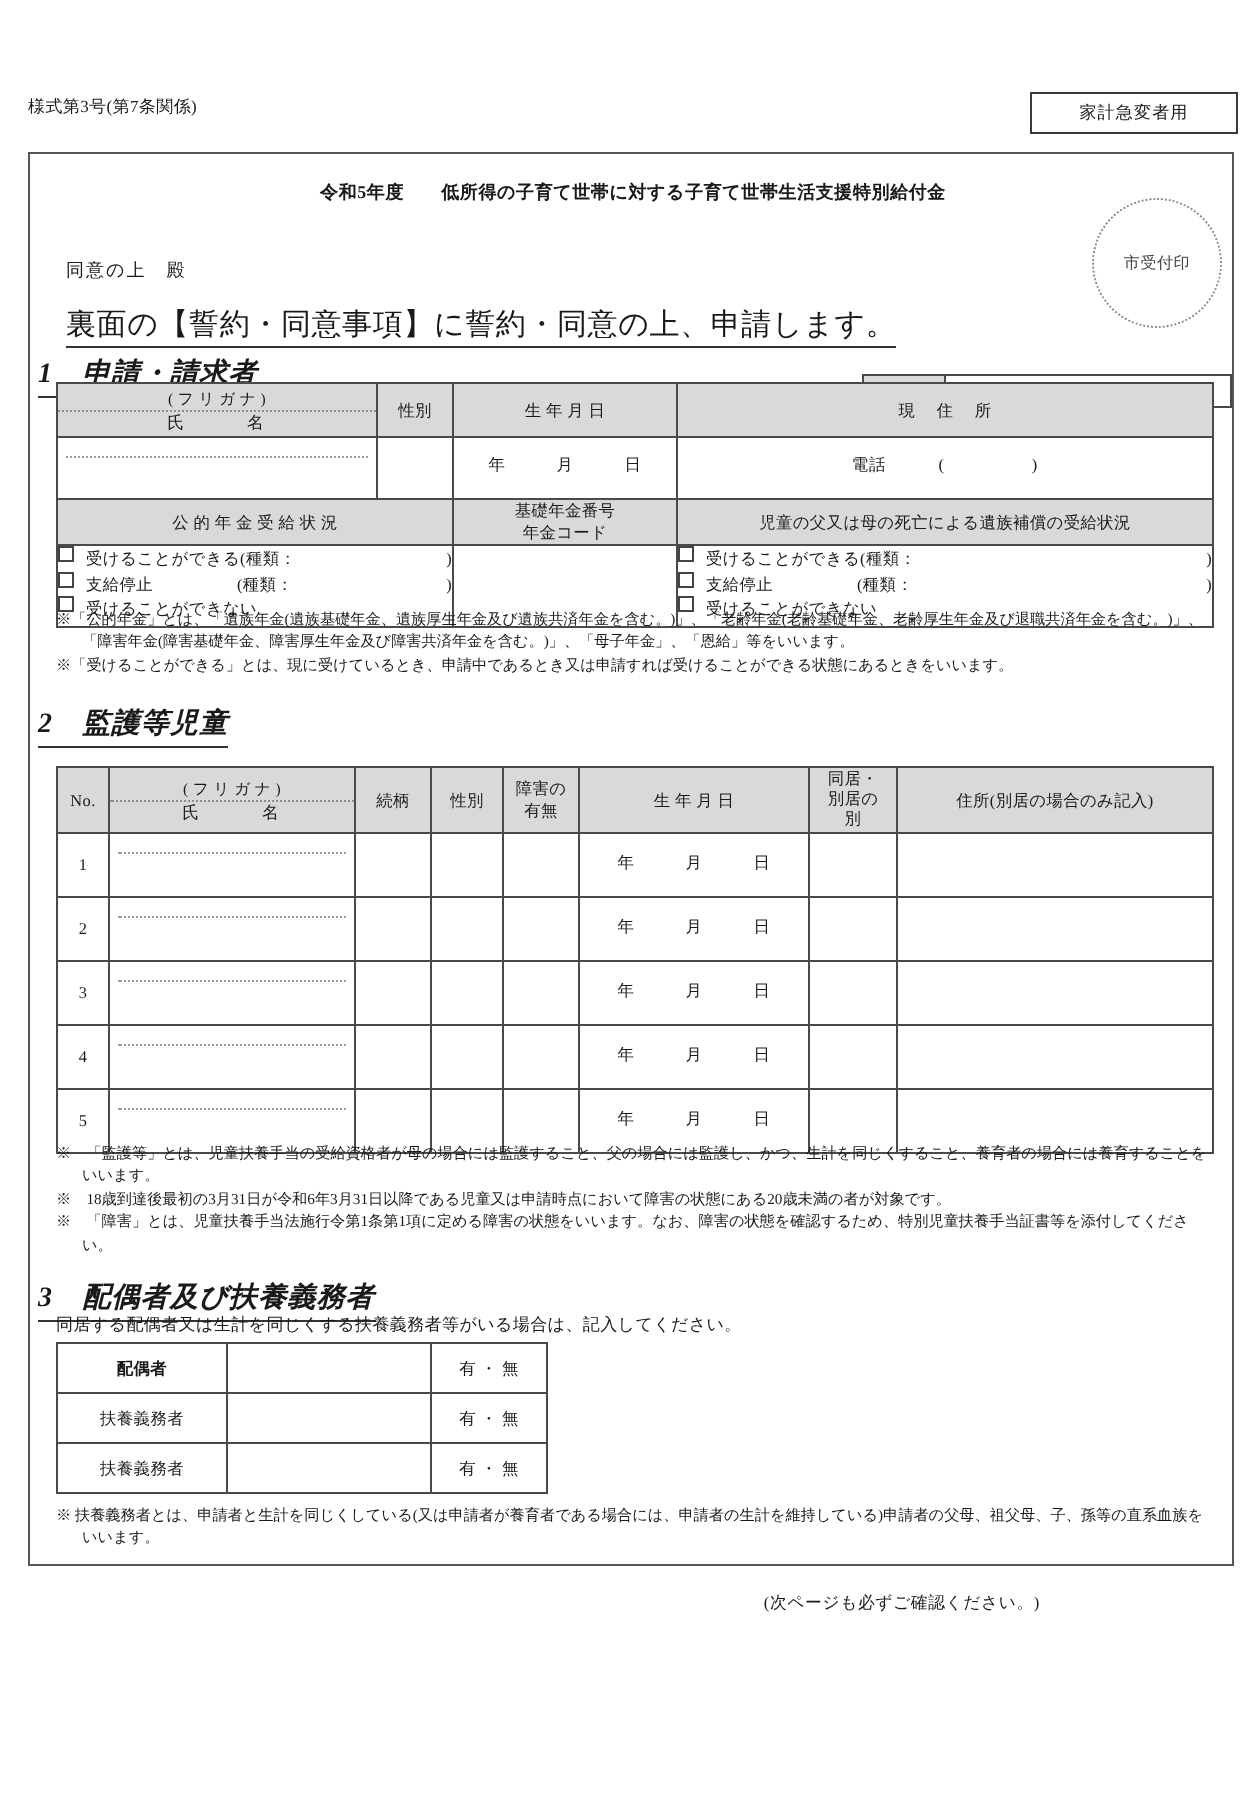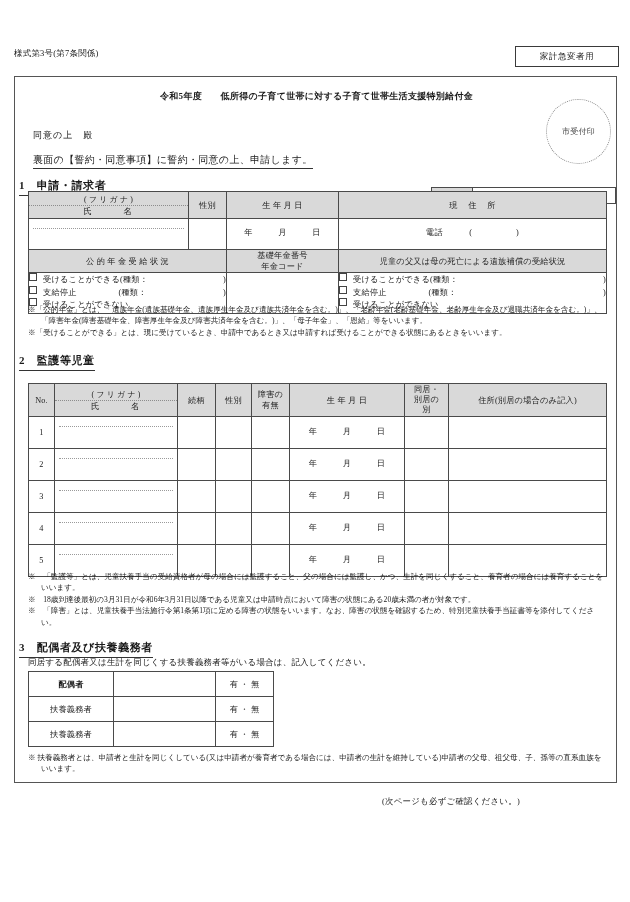--- a/index.html
+++ b/index.html
@@ -73,21 +73,21 @@
     position: absolute;
     left: 18px;
     top: 52px;
     font-size: 9px;
     letter-spacing: 1px;
   }
   .pledge {
     position: absolute;
     left: 18px;
     top: 76px;
-    font-size: 10px;
+    font-size: 15px;
     letter-spacing: .3px;
     border-bottom: 1px solid #333;
     padding-bottom: 1px;
     font-family: Liberation Serif, serif;
   }
   .stamp {
     position: absolute;
     left: 531px;
     top: 22px;
     width: 63px;
@@ -98,26 +98,27 @@
     align-items: center;
     justify-content: center;
     font-size: 8px;
     color: #444;
     letter-spacing: .3px;
   }
 
   
   .sec-head {
     position: absolute;
-    font-size: 11px;
+    font-size: 14px;
     font-weight: bold;
     letter-spacing: .6px;
     border-bottom: 1px solid #333;
     padding-bottom: 2px;
     white-space: nowrap;
+    font-style: italic;
   }
   .sec-lead {
     position: absolute;
     font-size: 8.5px;
     letter-spacing: .2px;
     white-space: nowrap;
   }
   .note {
     position: absolute;
     font-size: 7.6px;

